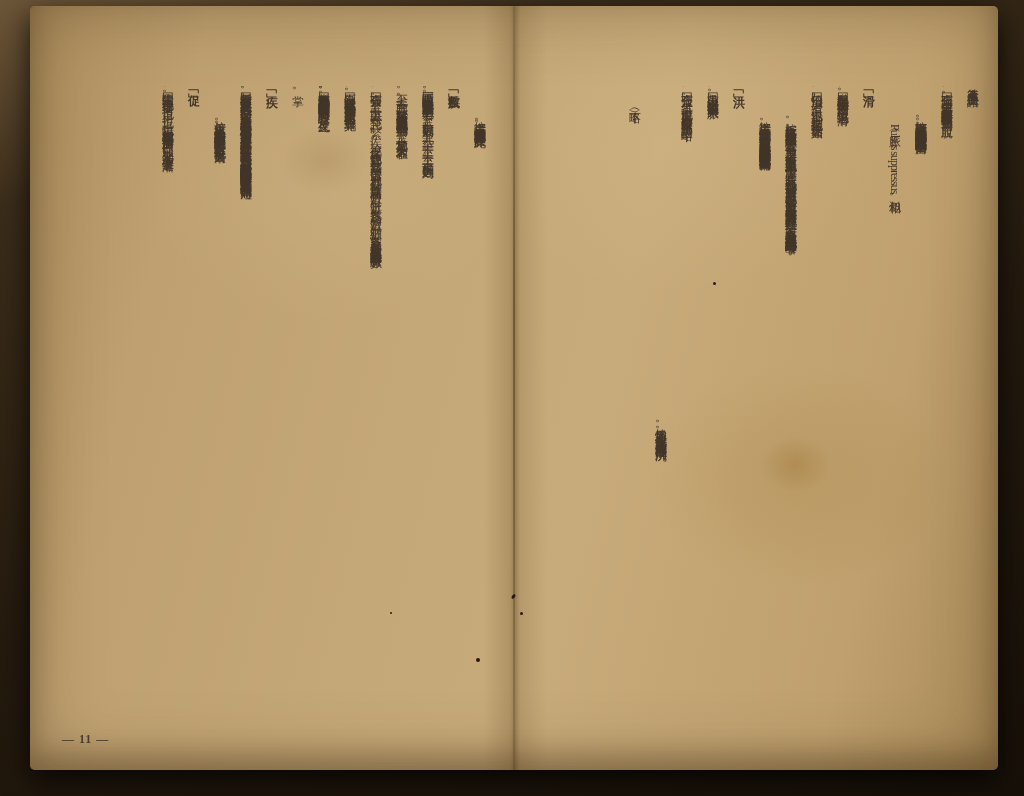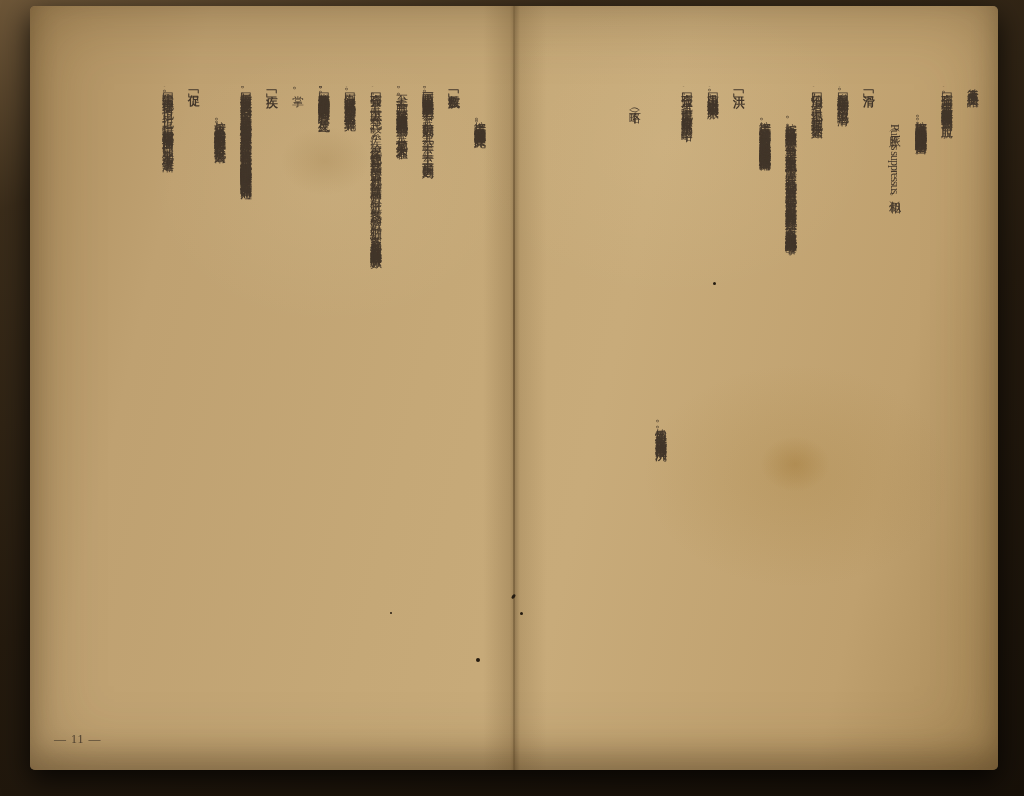--- a/index.html
+++ b/index.html
@@ -45,21 +45,21 @@
   .section-header{ font-weight:bold; letter-spacing:0; }
   .style-flush{ text-indent:0; }
   .style-note{ text-indent:28px; }
   .style-hang{ text-indent:40px; }
   .style-omit{ text-indent:18px; }
   .style-deep{ text-indent:336px; }
   .page-number{
     position:absolute; color:#4a3d2d; font-size:12px; letter-spacing:1px;
     font-family:"Liberation Serif","DejaVu Serif",serif;
   }
-  .page-number.left{ left:24px; top:726px; }
+  .page-number.left{ left:32px; top:726px;font-weight:bold; }
   .speck{ position:absolute; background:#241b10; border-radius:50%; }
   .stain{ position:absolute; border-radius:50%; pointer-events:none; }
 </style>
 </head>
 <body>
 
 <div class="spread">
 
   <div class="page page-right">
     <div class="page-text">

